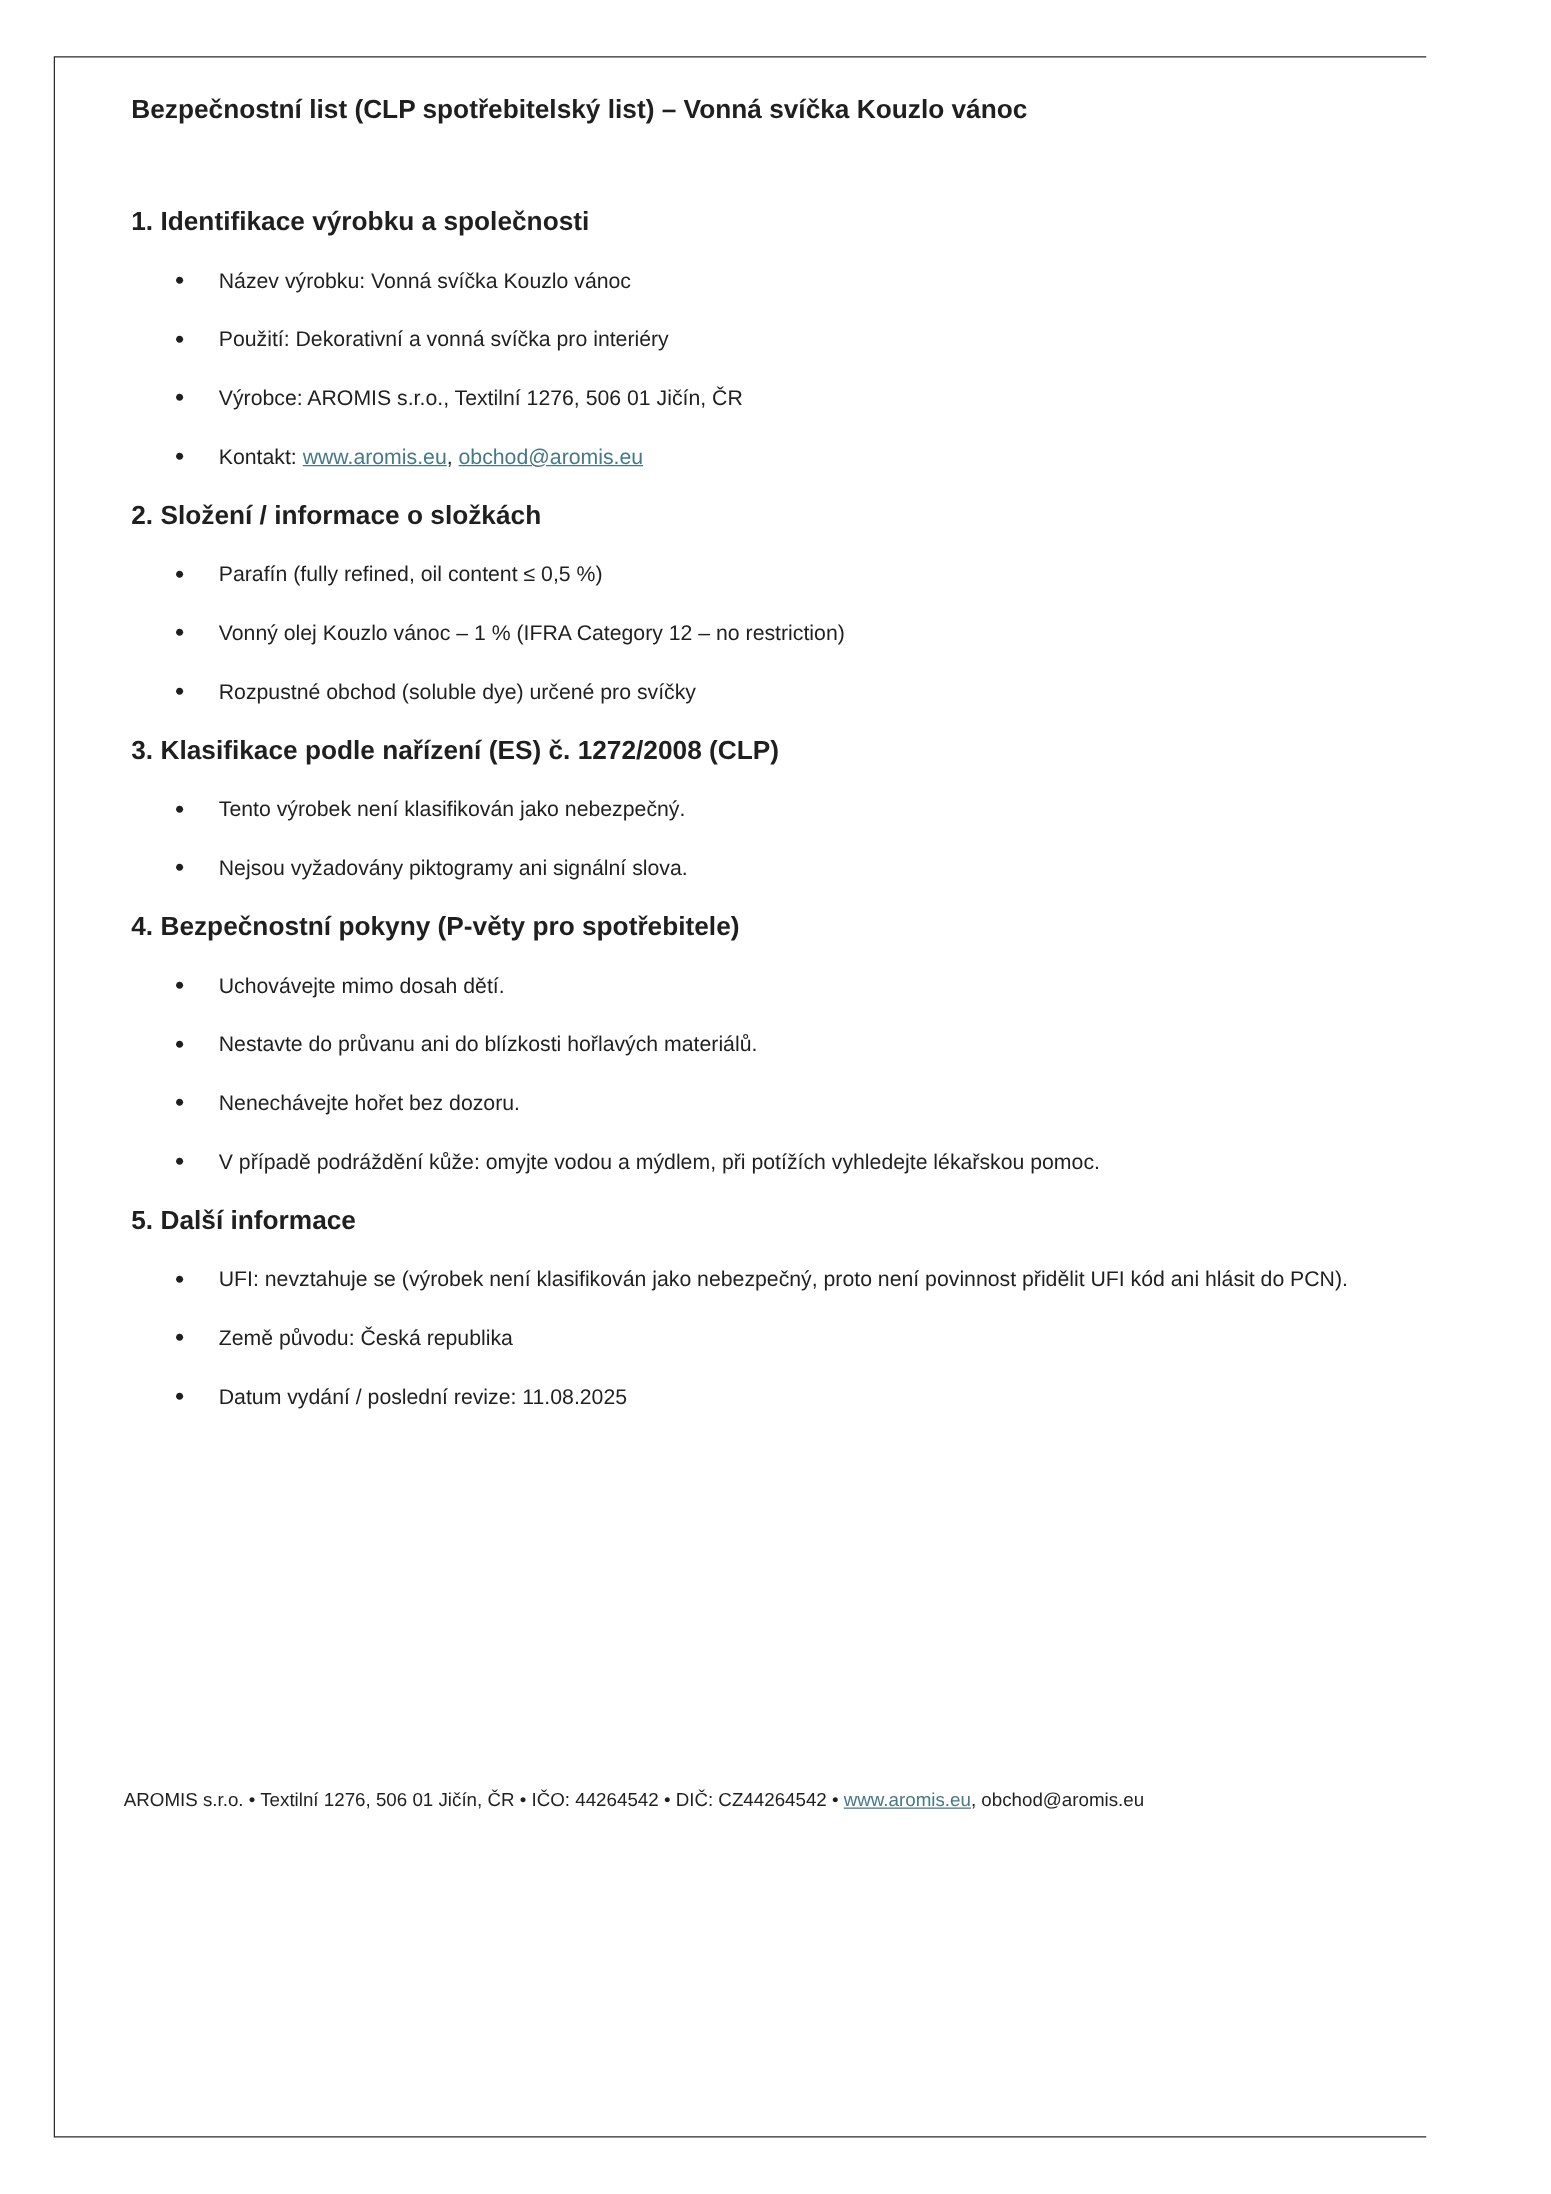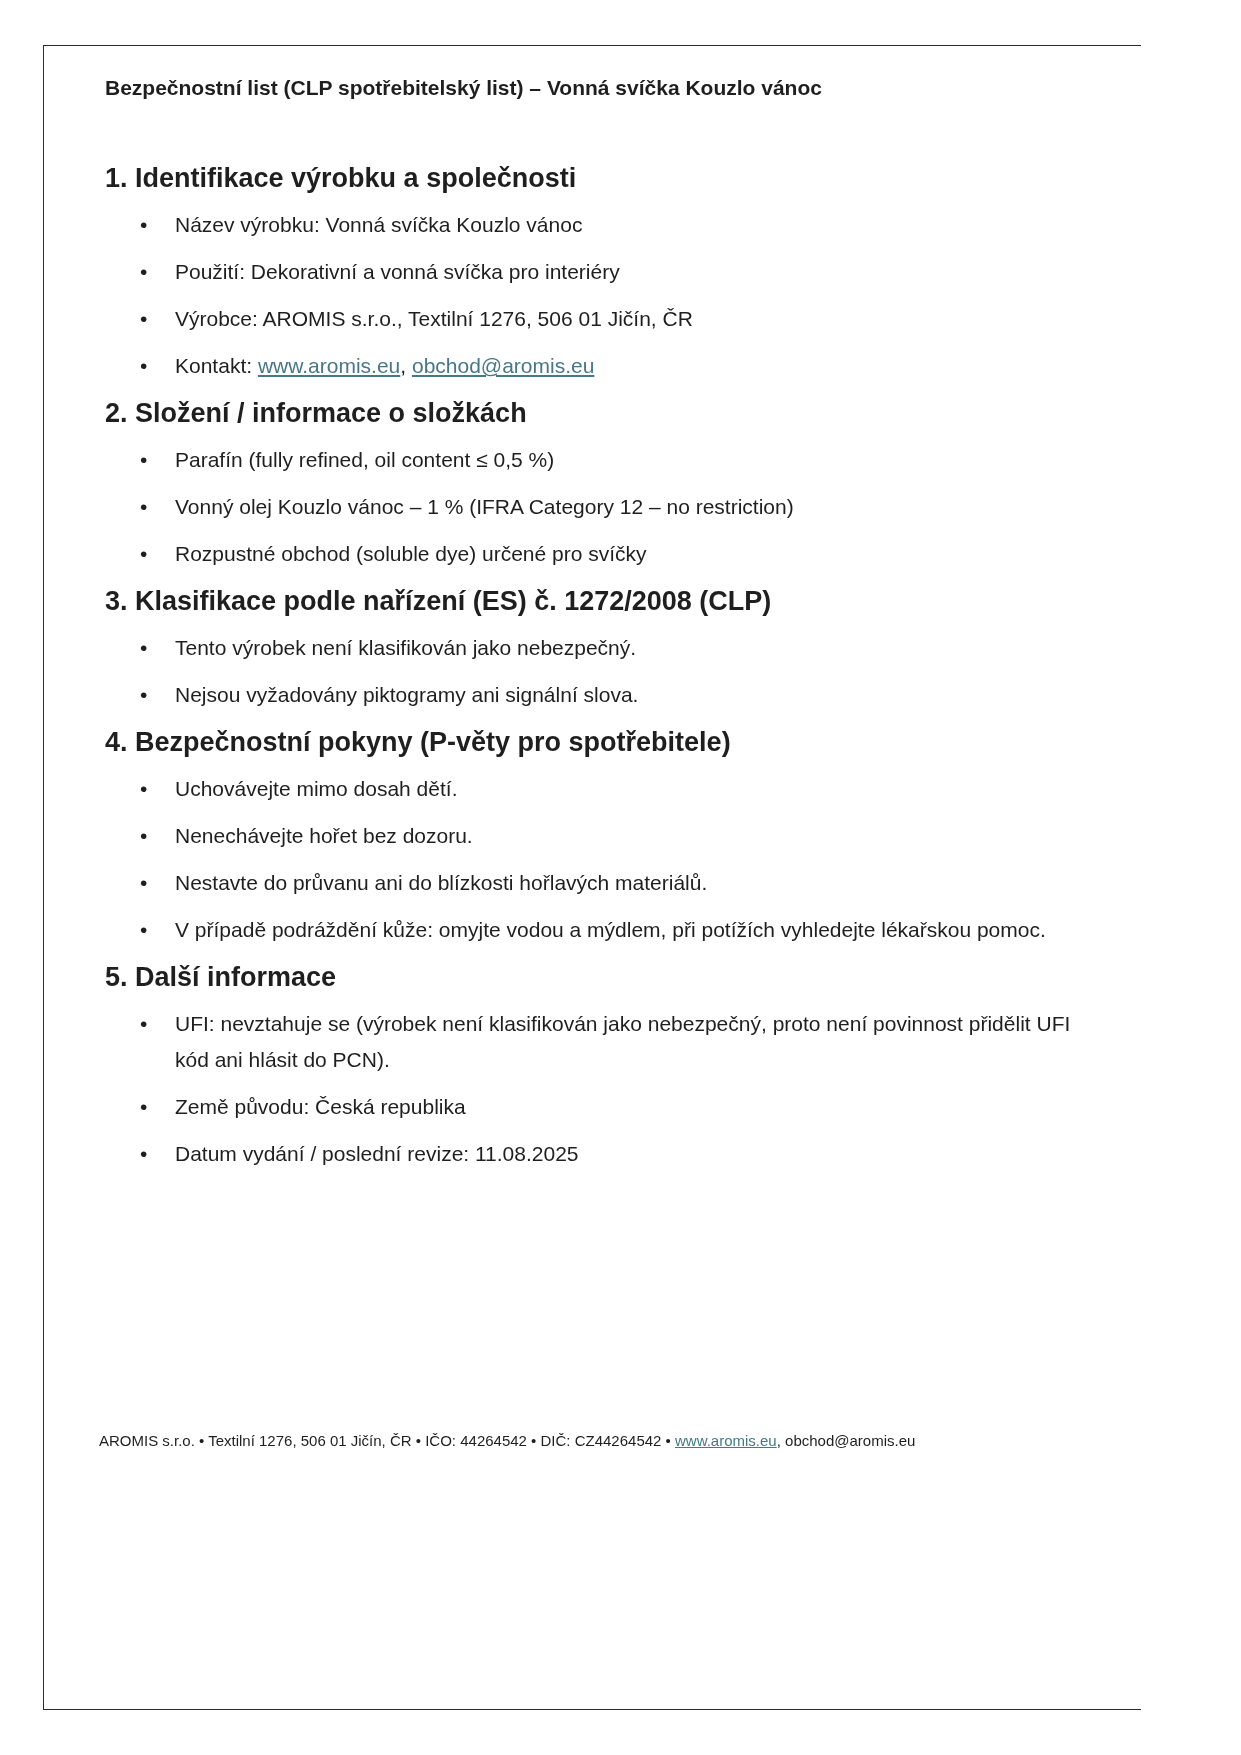--- a/index.html
+++ b/index.html
@@ -32,34 +32,34 @@
     top: 70px;
     width: 1000px;
   }
   .title {
     font-size: 21px;
     font-weight: bold;
     line-height: 36px;
     margin: 0 0 54px 0;
   }
   .section-heading {
-    font-size: 27px;
+    font-size: 21px;
     font-weight: bold;
     line-height: 36px;
     margin: 0 0 11px 0;
   }
   ul.bullet-list {
     list-style: none;
     margin: 0;
     padding: 0;
   }
   li.bullet {
     position: relative;
     padding-left: 70px;
-    font-size: 21px;
+    font-size: 17px;
     line-height: 36px;
     margin: 0 0 11px 0;
   }
   li.bullet::before {
     content: "\2022";
     position: absolute;
     left: 35px;
     top: 0;
     font-size: 21px;
     line-height: 36px;
@@ -117,22 +117,22 @@
       <ul class="bullet-list">
         <li class="bullet"><span class="seg">Tento výrobek </span><span class="seg bold">není klasifikován jako nebezpečný</span><span class="seg">.</span></li>
         <li class="bullet"><span class="seg">Nejsou vyžadovány piktogramy ani signální slova.</span></li>
       </ul>
     </section>
 
     <section>
       <h2 class="section-heading">4. Bezpečnostní pokyny (P-věty pro spotřebitele)</h2>
       <ul class="bullet-list">
         <li class="bullet"><span class="seg">Uchovávejte mimo dosah dětí.</span></li>
+        <li class="bullet"><span class="seg">Nestavte do průvanu ani do blízkosti hořlavých materiálů.</span></li>
         <li class="bullet"><span class="seg">Nenechávejte hořet bez dozoru.</span></li>
-        <li class="bullet"><span class="seg">Nestavte do průvanu ani do blízkosti hořlavých materiálů.</span></li>
         <li class="bullet"><span class="seg">V případě podráždění kůže: omyjte vodou a mýdlem, při potížích vyhledejte lékařskou pomoc.</span></li>
       </ul>
     </section>
 
     <section>
       <h2 class="section-heading">5. Další informace</h2>
       <ul class="bullet-list">
         <li class="bullet"><span class="seg">UFI: nevztahuje se (výrobek není klasifikován jako nebezpečný, proto není povinnost přidělit UFI kód ani hlásit do PCN).</span></li>
         <li class="bullet"><span class="seg">Země původu: Česká republika</span></li>
         <li class="bullet"><span class="seg">Datum vydání / poslední revize: 11.08.2025</span></li>

